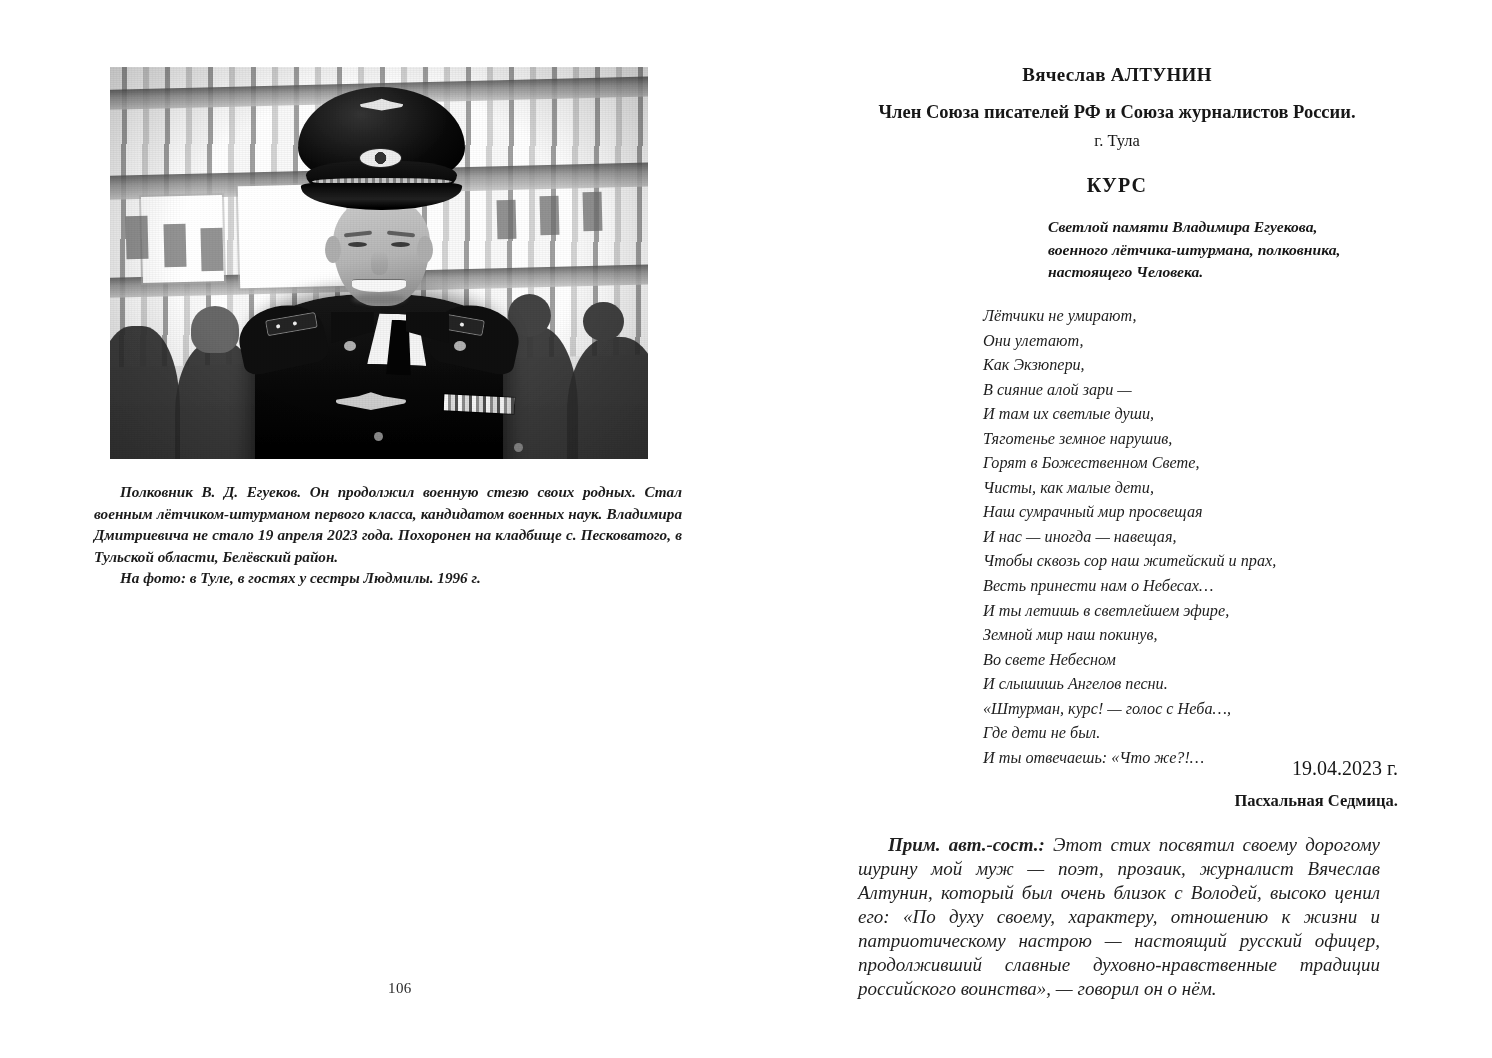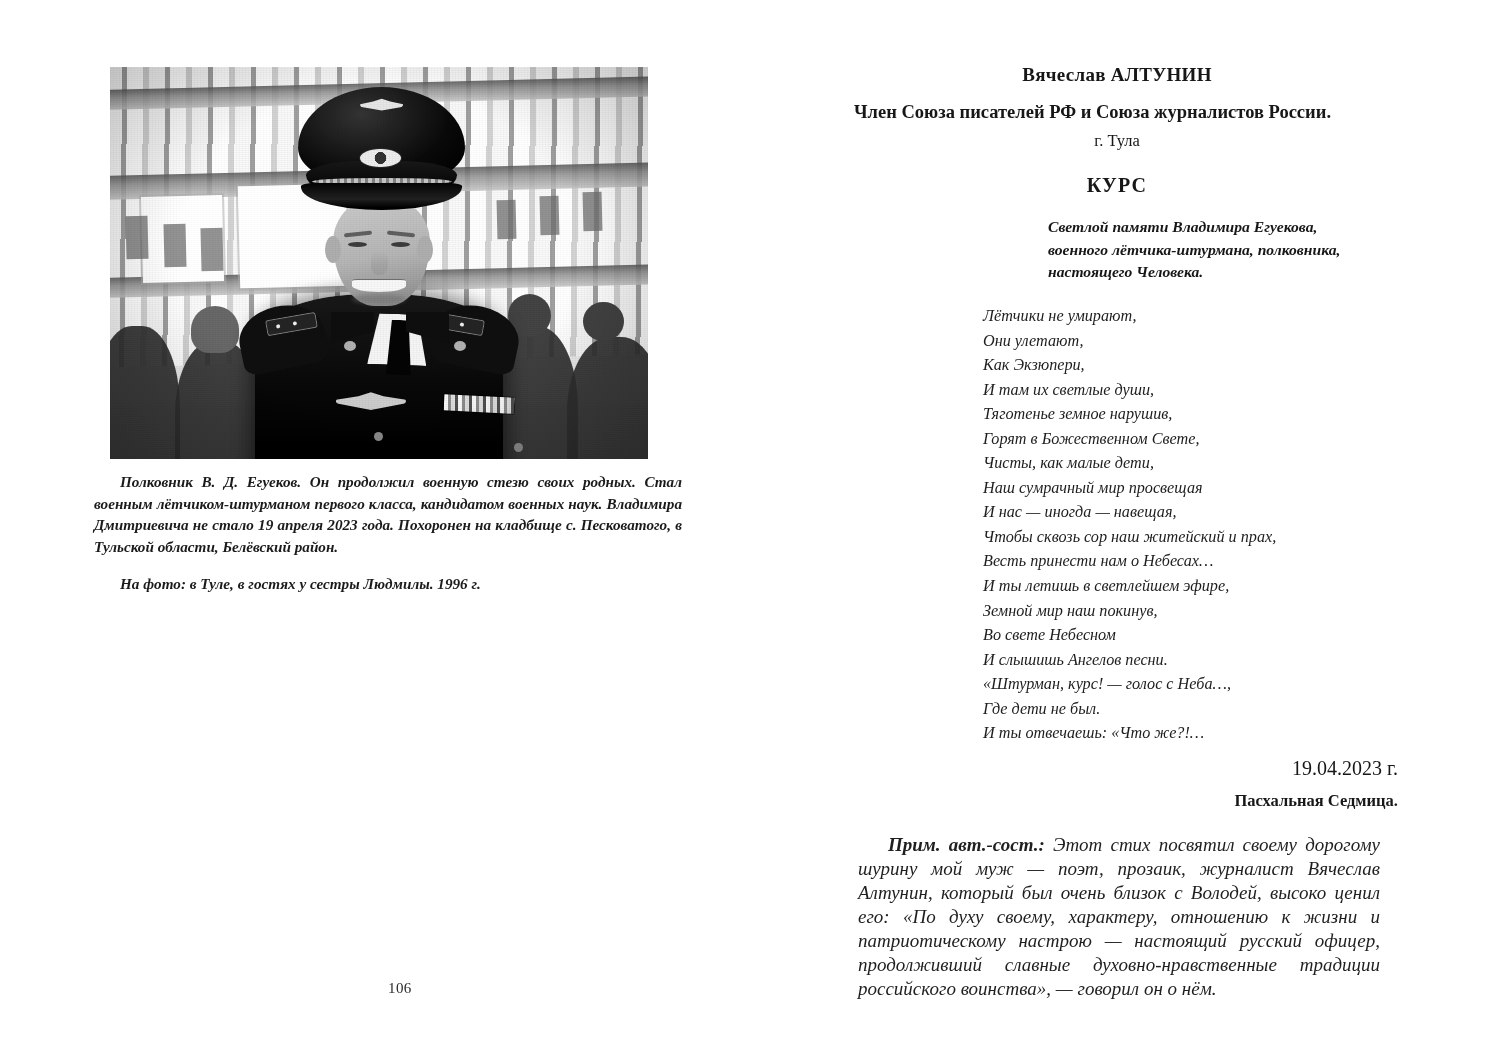--- a/index.html
+++ b/index.html
@@ -331,32 +331,32 @@
     opacity: .55;
   }
   .photo-vignette {
     position: absolute; inset: 0;
     background: radial-gradient(ellipse at 50% 46%, rgba(0,0,0,0) 52%, rgba(0,0,0,.24) 100%);
   }
 
   .caption-block {
     position: absolute;
     left: 94px;
-    top: 471px;
+    top: 481px;
     width: 588px;
     font-style: italic;
     font-weight: bold;
     font-size: 15.2px;
     line-height: 21.5px;
     text-align: justify;
     color: #1b1b1b;
   }
   .caption-block p { margin: 0; }
   .caption-block p.first { text-indent: 26px; }
-  .caption-block p.photo-note { text-indent: 26px; margin-top: 16px; }
+  .caption-block p.photo-note { text-indent: 26px; }
 
   .folio {
     position: absolute;
     font-size: 15px;
     color: #2a2a2a;
     letter-spacing: .4px;
   }
   #folio-left  { left: 372px; top: 980px; margin-left: 16px; }
 
   
@@ -372,20 +372,21 @@
     width: 518px;
     text-align: center;
     font-weight: bold;
     font-size: 19px;
     letter-spacing: .3px;
   }
   .author-role {
     position: absolute;
     left: 108px; top: 102px;
     width: 526px;
+    text-align: center;
     font-weight: bold;
     font-size: 18.5px;
   }
   .author-city {
     position: absolute;
     left: 112px; top: 131px;
     width: 518px;
     text-align: center;
     font-size: 16.5px;
   }
@@ -552,20 +553,21 @@
     <div class="dedication">
       <div>Светлой памяти Владимира Егуекова,</div>
       <div>военного лётчика-штурмана, полковника,</div>
       <div>настоящего Человека.</div>
     </div>
 
     <div class="poem">
       <div>Лётчики не умирают,</div>
       <div>Они улетают,</div>
       <div>Как Экзюпери,</div>
+      <div>В сияние алой зари —</div>
       <div>И там их светлые души,</div>
       <div>Тяготенье земное нарушив,</div>
       <div>Горят в Божественном Свете,</div>
       <div>Чисты, как малые дети,</div>
       <div>Наш сумрачный мир просвещая</div>
       <div>И нас — иногда — навещая,</div>
       <div>Чтобы сквозь сор наш житейский и прах,</div>
       <div>Весть принести нам о Небесах…</div>
       <div>И ты летишь в светлейшем эфире,</div>
       <div>Земной мир наш покинув,</div>

